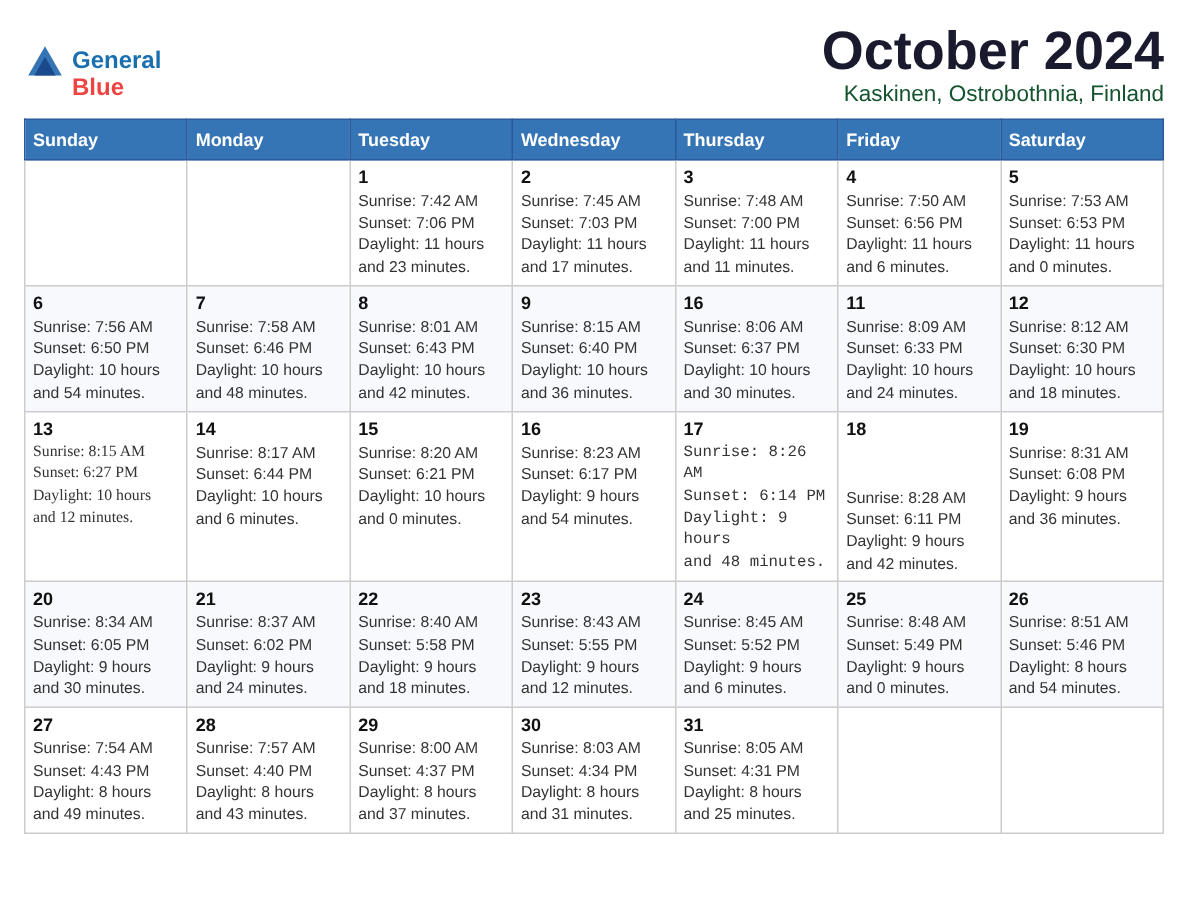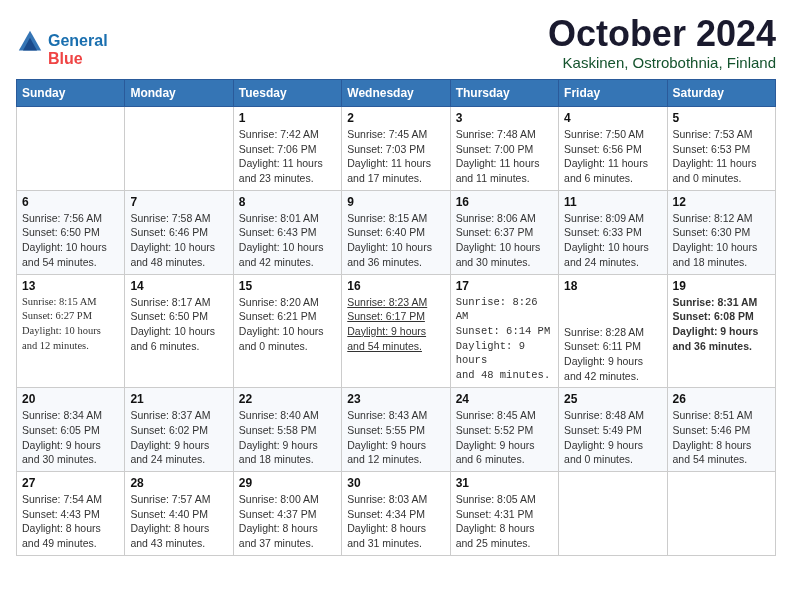--- a/index.html
+++ b/index.html
@@ -216,55 +216,55 @@
         <td>
           <div class="day-number">13</div>
           <div class="day-info" style="white-space: pre-line; font-family: Liberation Serif, serif;">Sunrise: 8:15 AM
 Sunset: 6:27 PM
 Daylight: 10 hours
 and 12 minutes.</div>
         </td>
         <td>
           <div class="day-number">14</div>
           <div class="day-info" style="white-space: pre-line;">Sunrise: 8:17 AM
-Sunset: 6:50 PM
+Sunset: 6:44 PM
 Daylight: 10 hours
 and 6 minutes.</div>
         </td>
         <td>
           <div class="day-number">15</div>
           <div class="day-info" style="white-space: pre-line;">Sunrise: 8:20 AM
 Sunset: 6:21 PM
 Daylight: 10 hours
 and 0 minutes.</div>
         </td>
         <td>
           <div class="day-number">16</div>
-          <div class="day-info" style="white-space: pre-line; text-decoration: underline;">Sunrise: 8:23 AM
+          <div class="day-info" style="white-space: pre-line;">Sunrise: 8:23 AM
 Sunset: 6:17 PM
 Daylight: 9 hours
 and 54 minutes.</div>
         </td>
         <td>
           <div class="day-number">17</div>
           <div class="day-info" style="white-space: pre-line; font-family: Liberation Mono, monospace;">Sunrise: 8:26 AM
 Sunset: 6:14 PM
 Daylight: 9 hours
 and 48 minutes.</div>
         </td>
         <td>
           <div class="day-number">18</div>
           <div class="day-info" style="white-space: pre-line; margin-top: 32px;">Sunrise: 8:28 AM
 Sunset: 6:11 PM
 Daylight: 9 hours
 and 42 minutes.</div>
         </td>
         <td>
           <div class="day-number">19</div>
-          <div class="day-info" style="white-space: pre-line; font-weight: bold;">Sunrise: 8:31 AM
+          <div class="day-info" style="white-space: pre-line;">Sunrise: 8:31 AM
 Sunset: 6:08 PM
 Daylight: 9 hours
 and 36 minutes.</div>
         </td>
       </tr>
       <tr>
         <td>
           <div class="day-number">20</div>
           <div class="day-info" style="white-space: pre-line;">Sunrise: 8:34 AM
 Sunset: 6:05 PM

